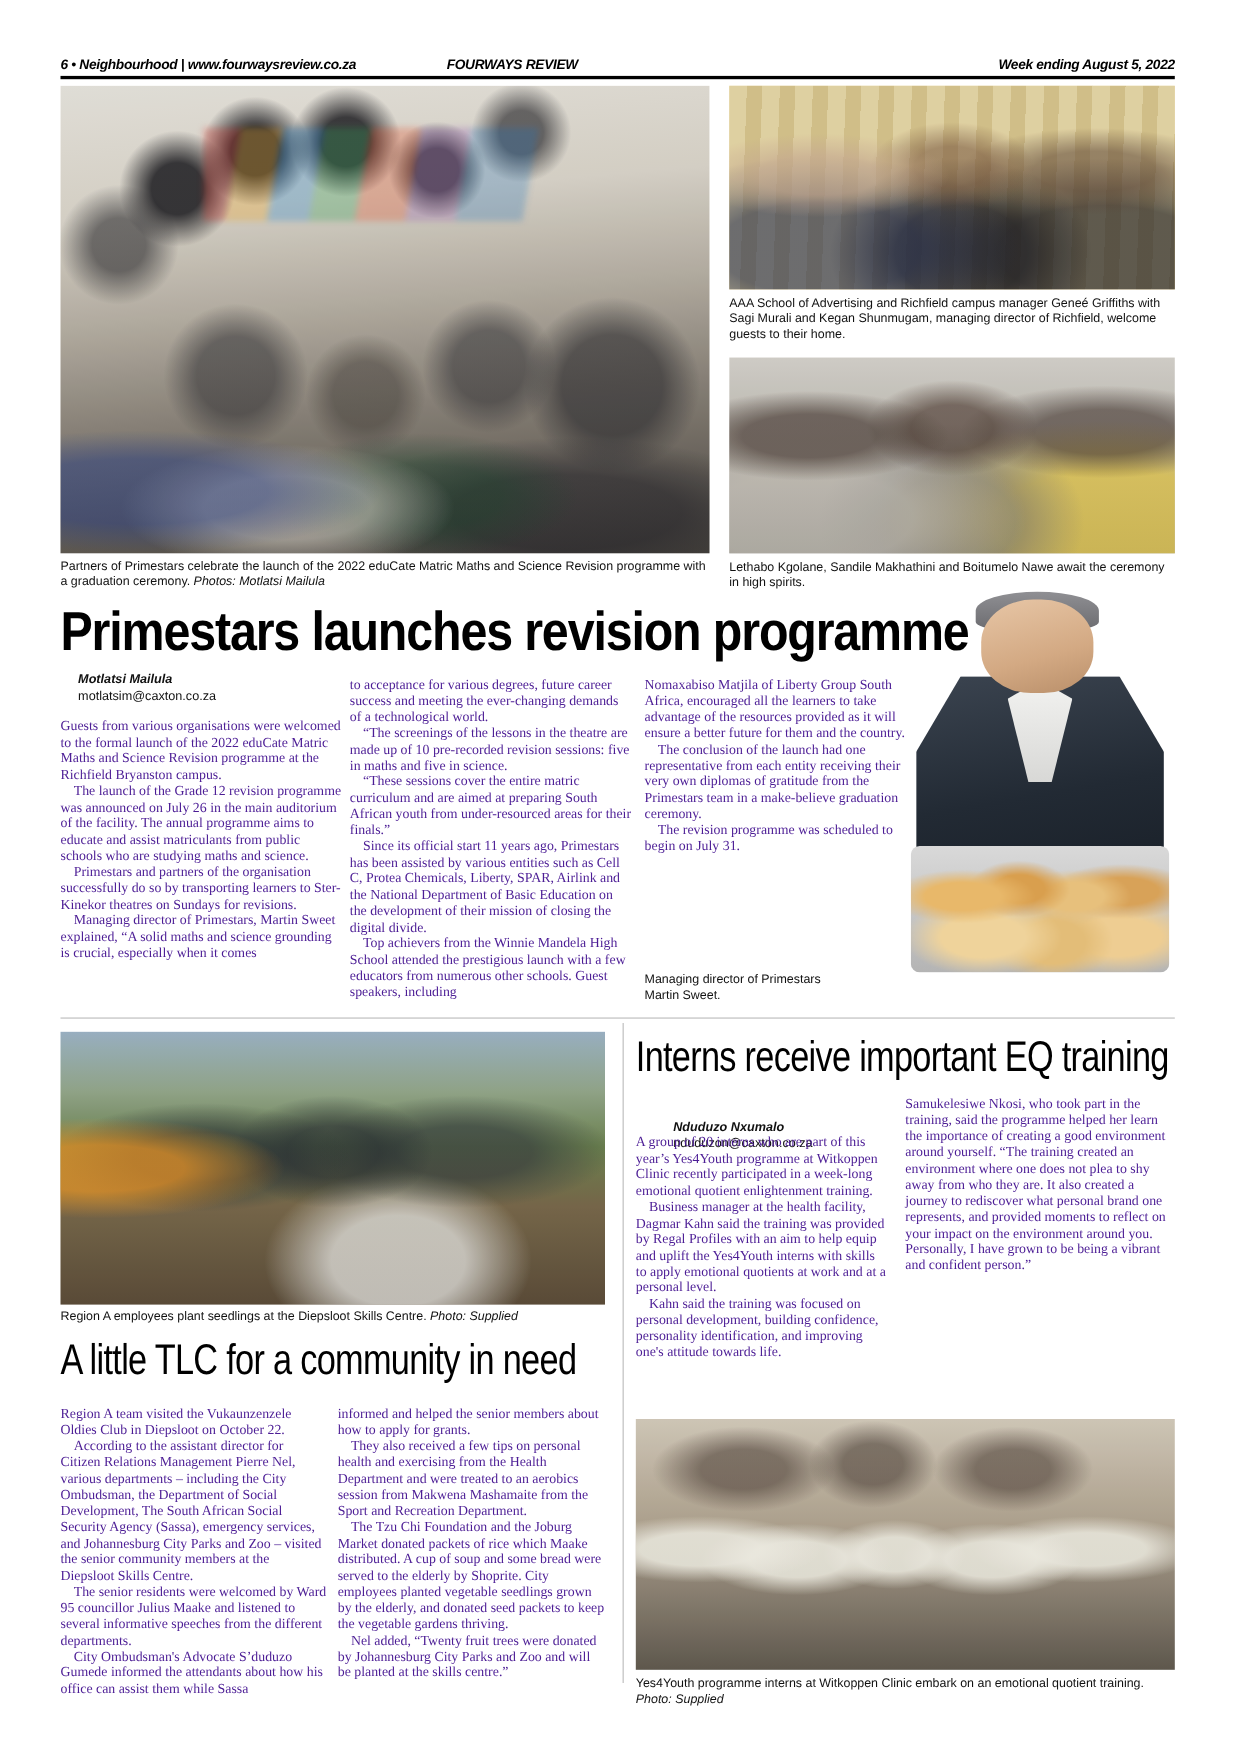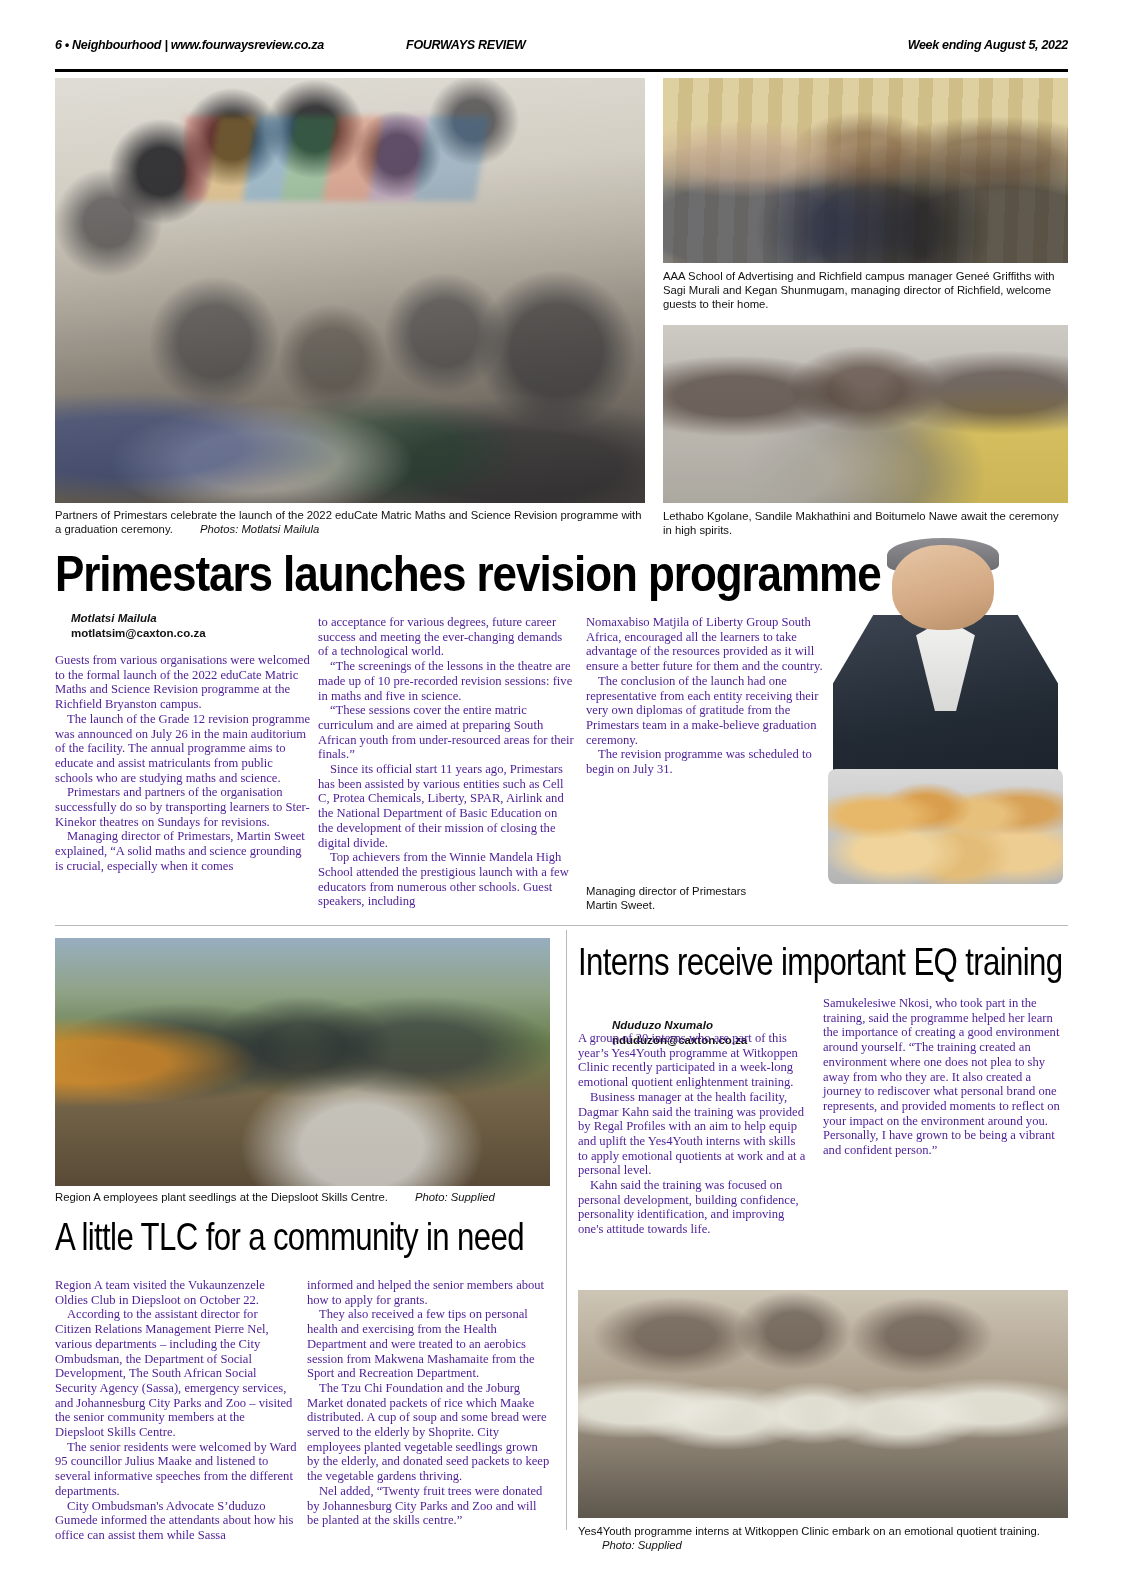--- a/index.html
+++ b/index.html
@@ -15,21 +15,21 @@
   .page {
     position: relative;
     width: 1123px;
     height: 1587px;
     padding: 0;
   }
 
   
   .masthead {
     position: absolute;
-    left: 55px; top: 28px;
+    left: 55px; top: 42px;
     width: 1013px; height: 24px;
     display: flex;
     align-items: flex-end;
     justify-content: space-between;
     font-family: "Liberation Sans", sans-serif;
     font-weight: bold;
     font-style: italic;
     font-size: 12.5px;
     letter-spacing: -0.3px;
     color: #000;
@@ -187,21 +187,21 @@
   }
 
   
   .caption {
     position: absolute;
     font-family: "Liberation Sans", sans-serif;
     font-size: 11.3px;
     line-height: 14px;
     color: #111;
   }
-  .caption i { font-style: italic; margin-left: 24px; }
+  .caption i { font-style: italic; }
 
   #cap-grad     { left: 55px;  top: 508px;  width: 592px; }
   #cap-aaa      { left: 663px; top: 269px;  width: 405px; }
   #cap-lethabo  { left: 663px; top: 509px;  width: 405px; }
   #cap-sweet    { left: 586px; top: 884px;  width: 175px; }
   #cap-seedling { left: 55px;  top: 1190px; width: 500px; }
   #cap-certs    { left: 578px; top: 1524px; width: 480px; }
 
   
   .headline-heavy {
@@ -235,21 +235,21 @@
 
   
   .byline {
     position: absolute;
     font-family: "Liberation Sans", sans-serif;
     font-size: 11.5px;
     line-height: 14.5px;
     color: #111;
   }
   .byline .name { font-weight: bold; font-style: italic; }
-  .byline .email { font-weight: bold; font-style: normal; }
+  .byline .email { font-weight: normal; font-style: normal; }
 
   #byline-motlatsi { left: 71px;  top: 611px; width: 260px; }
   #byline-nduduzo  { left: 612px; top: 994px; width: 230px; margin-top: 24px; }
 
   
   .col {
     position: absolute;
     font-family: "Liberation Serif", serif;
     font-size: 12.6px;
     line-height: 14.7px;

